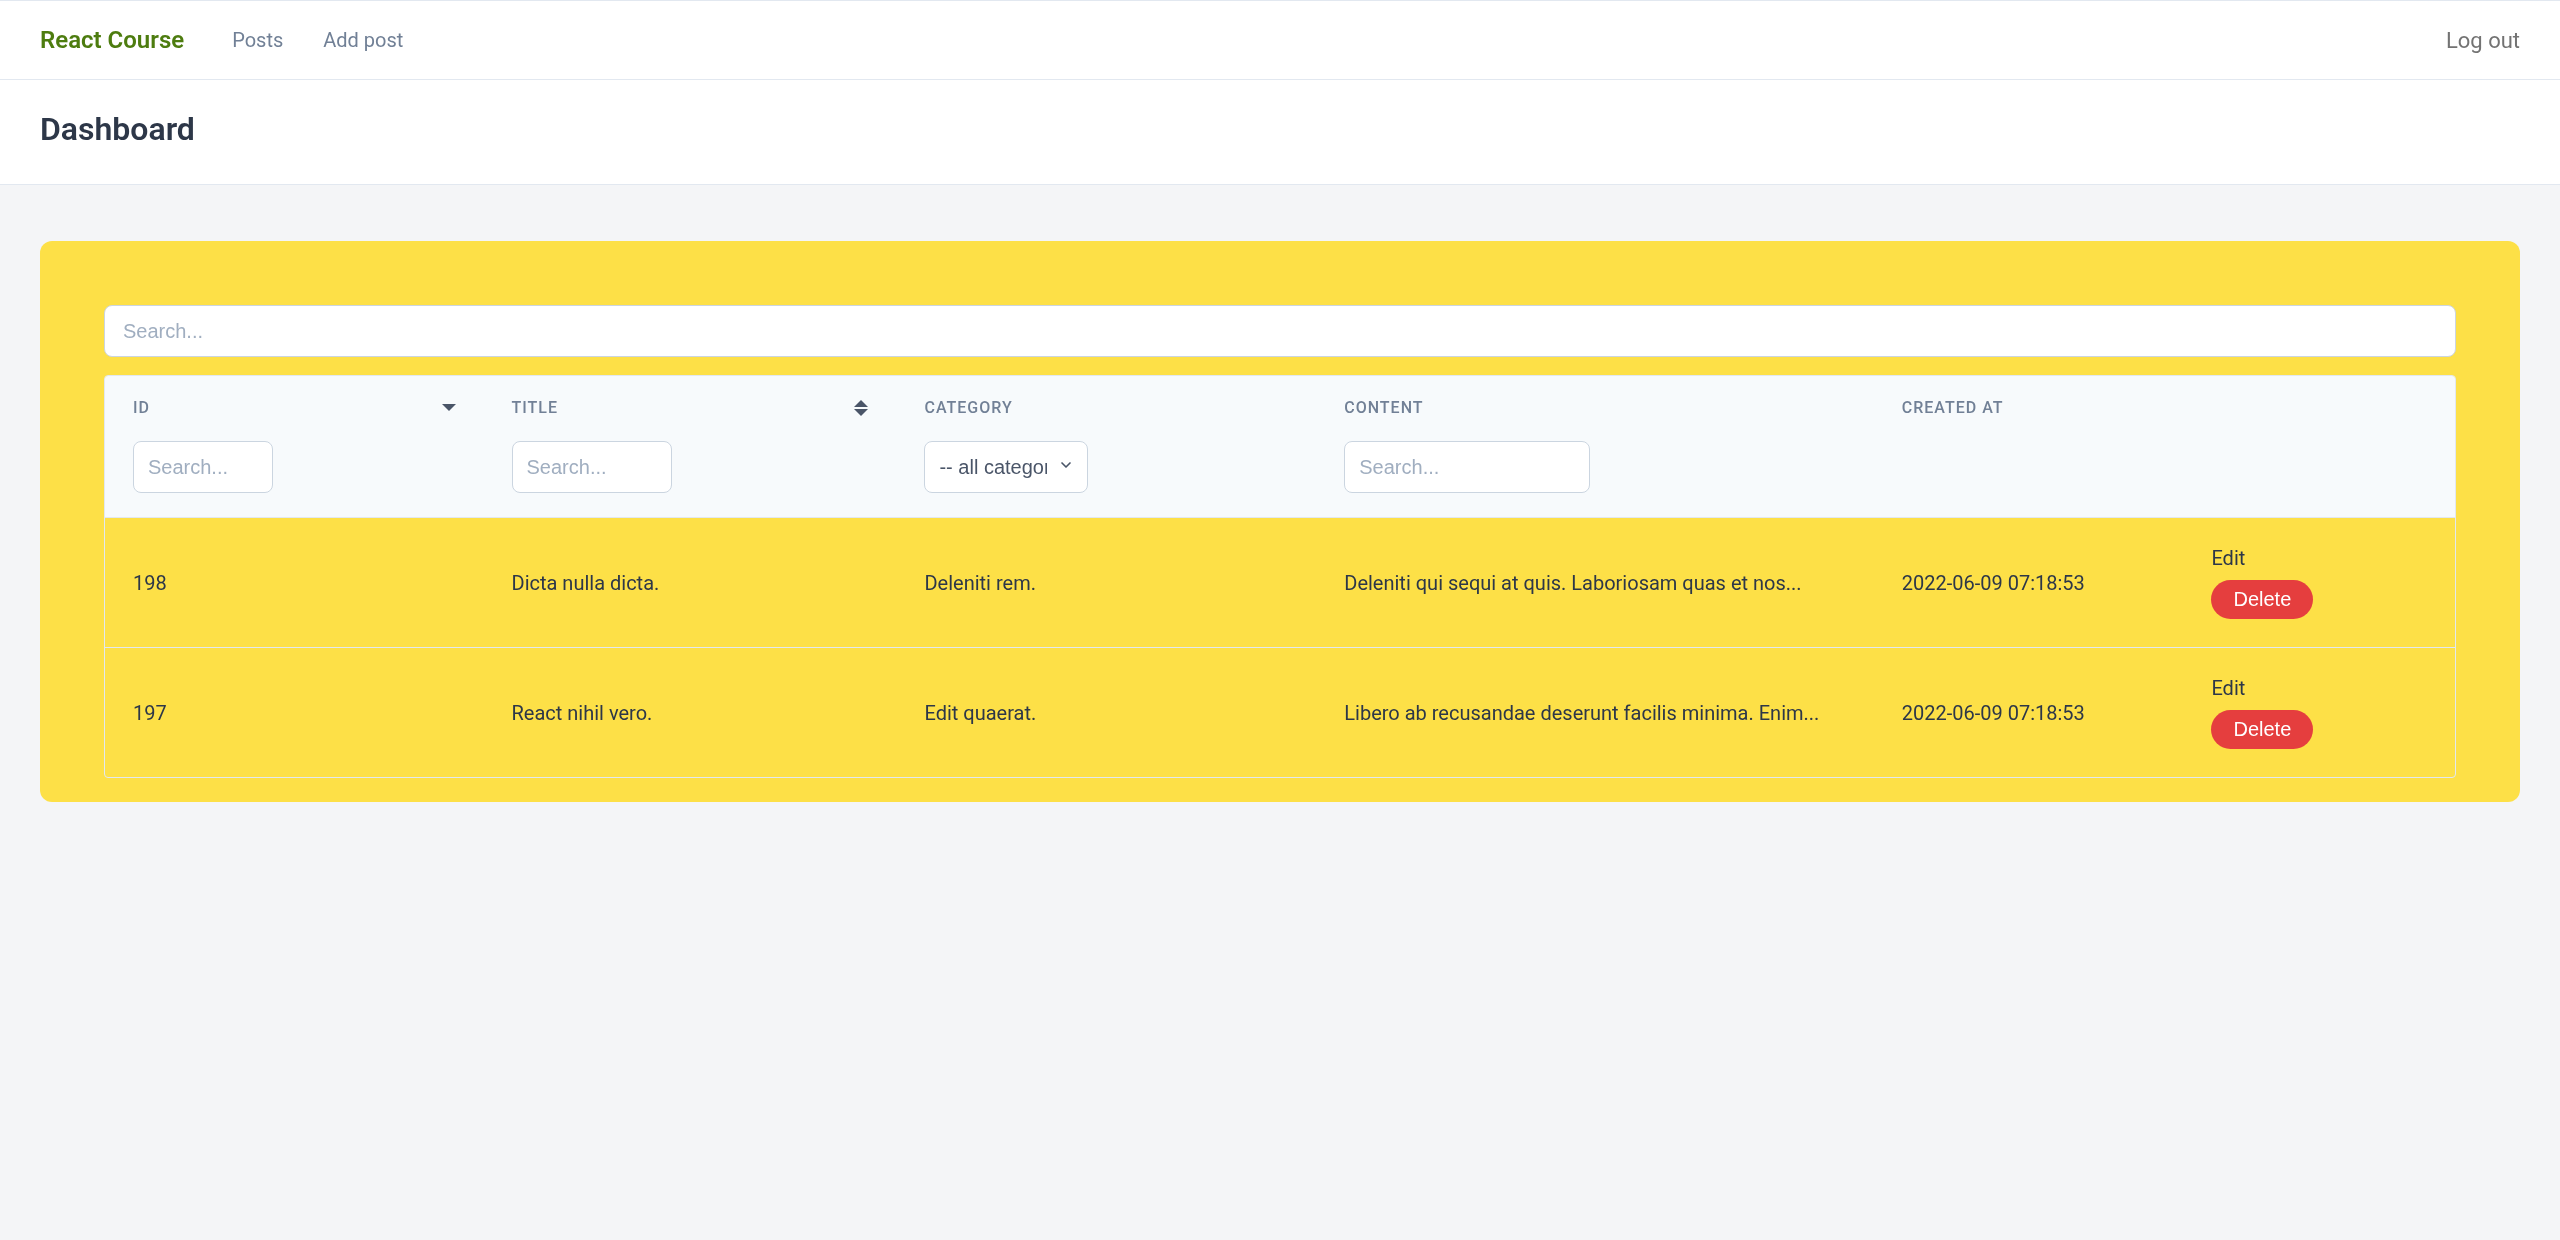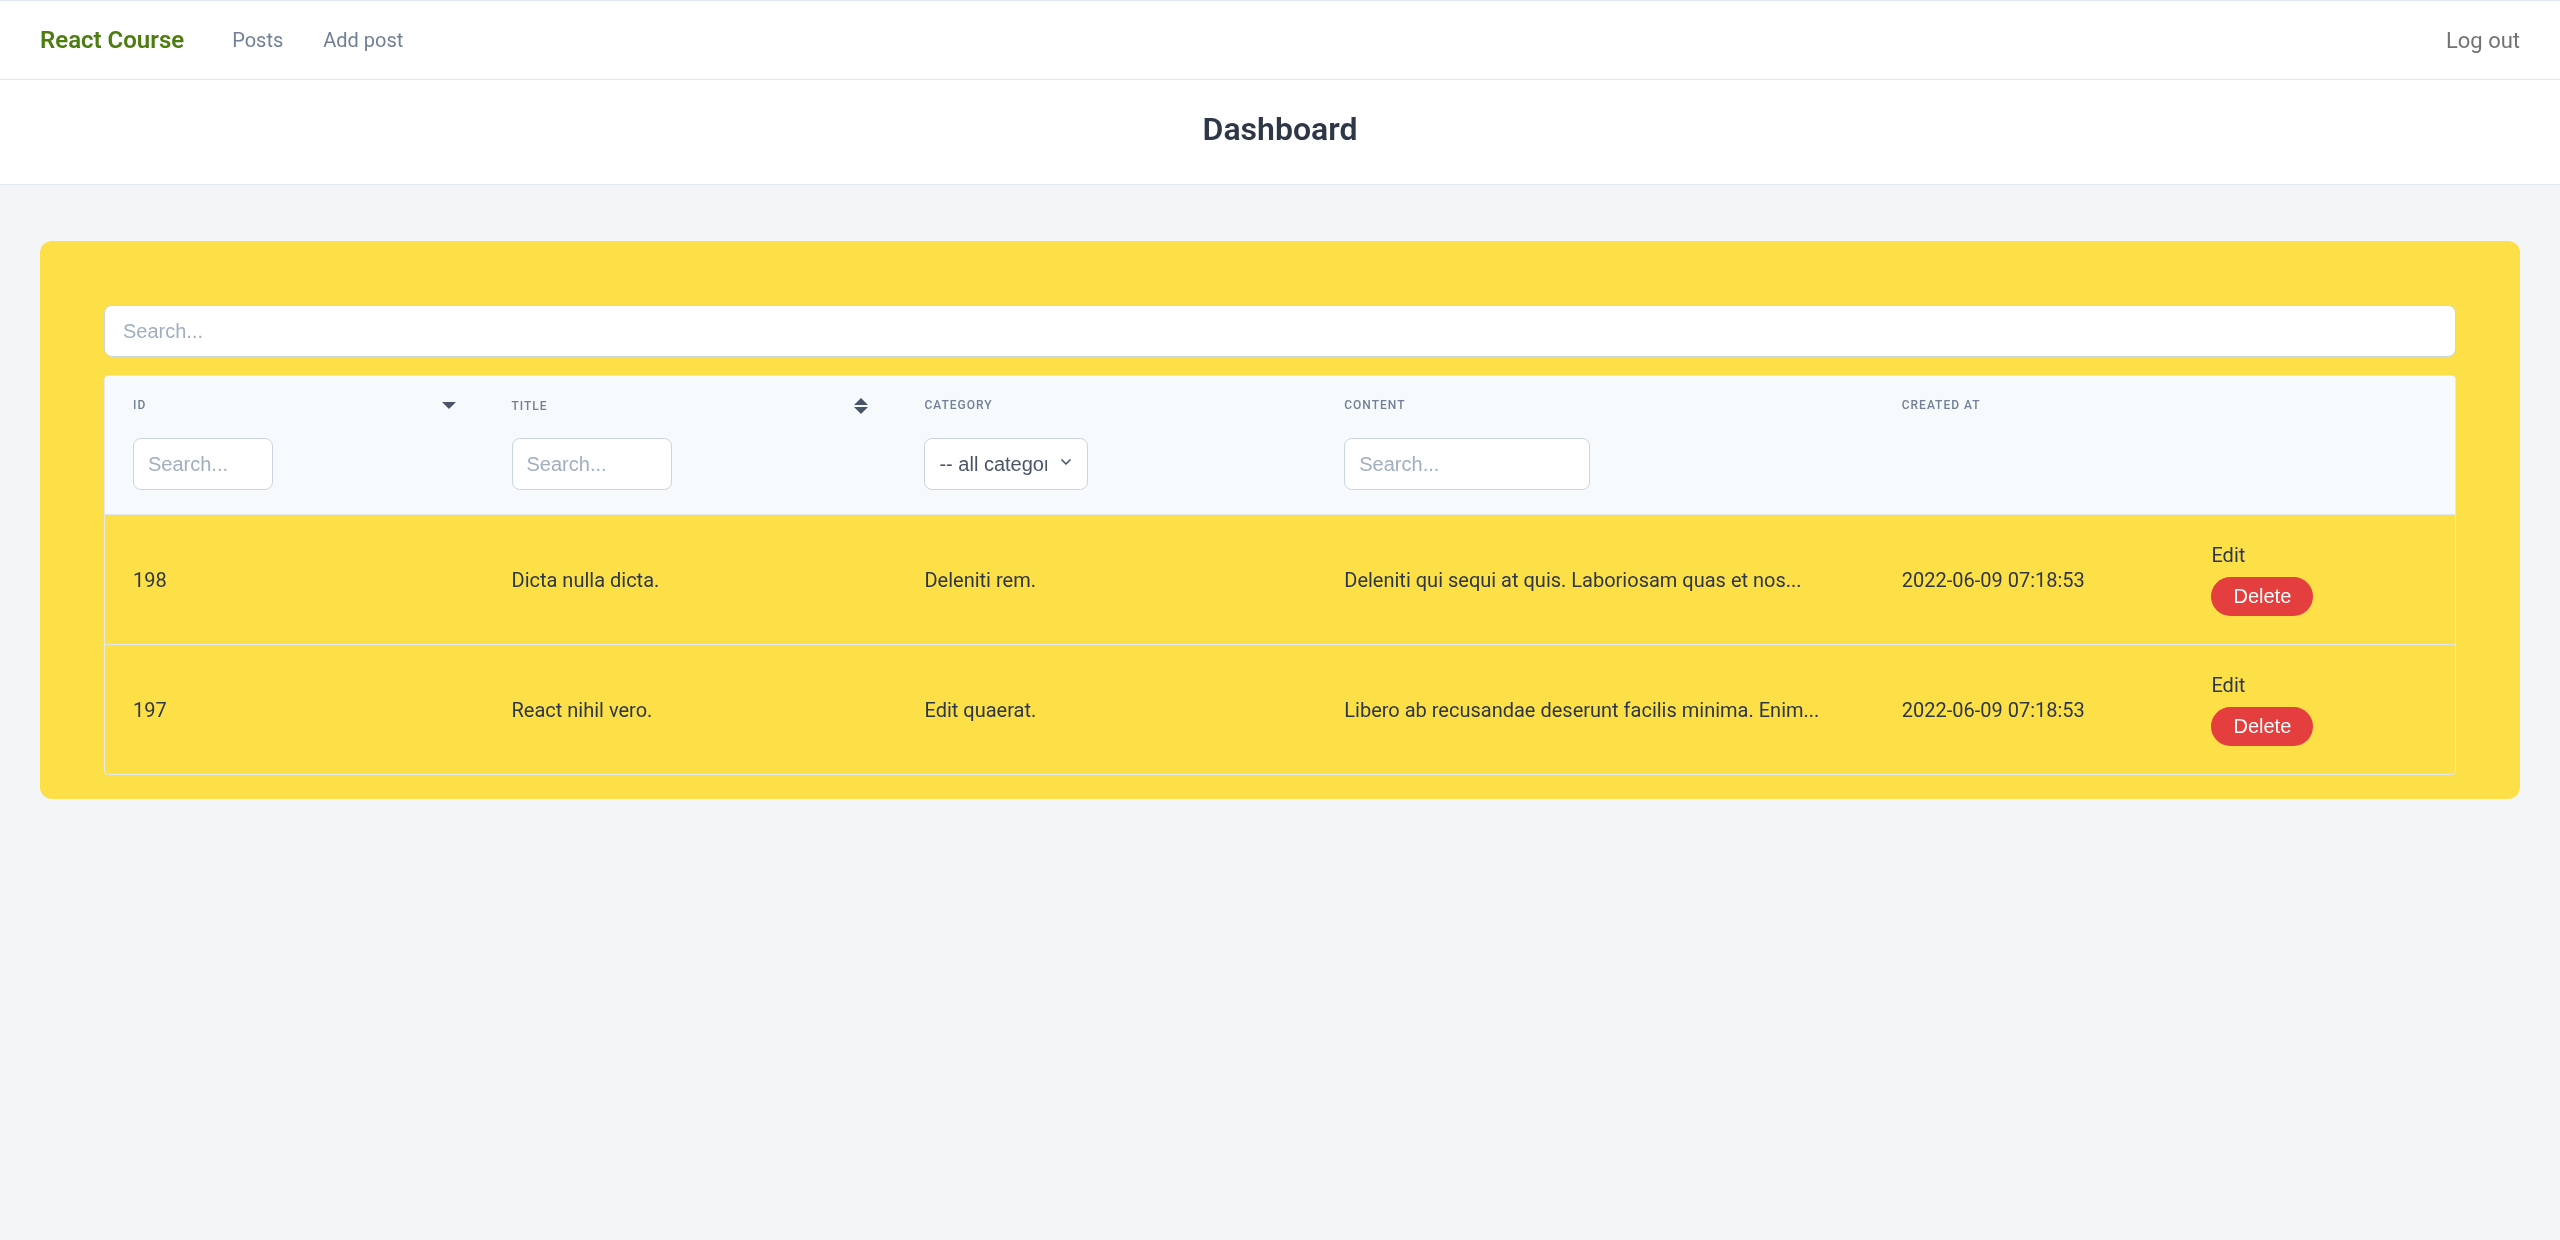--- a/index.html
+++ b/index.html
@@ -38,21 +38,20 @@
 }
 .page-header {
   background: #fff;
   border-bottom: 1px solid #e2e8f0;
   padding: 30px 40px 36px;
 }
 .page-title {
   font-size: 32px;
   font-weight: 600;
   color: #2d3748;
-  text-align: center;
 }
 .content-area {
   padding: 56px 40px;
 }
 .card {
   background: #fde047;
   border-radius: 12px;
   padding: 64px 64px 24px;
 }
 .search-global {
@@ -72,21 +71,21 @@
   overflow: hidden;
 }
 table { width: 100%; border-collapse: collapse; }
 thead { background: #f7fafc; }
 th {
   text-align: left;
   padding: 22px 28px 10px;
   vertical-align: top;
 }
 .th-label {
-  font-size: 12px;
+  font-size: 16px;
   font-weight: 500;
   letter-spacing: 1px;
   color: #718096;
   text-transform: uppercase;
   display: flex;
   align-items: center;
   justify-content: space-between;
 }
 .sort-icons {
   display: inline-flex;

